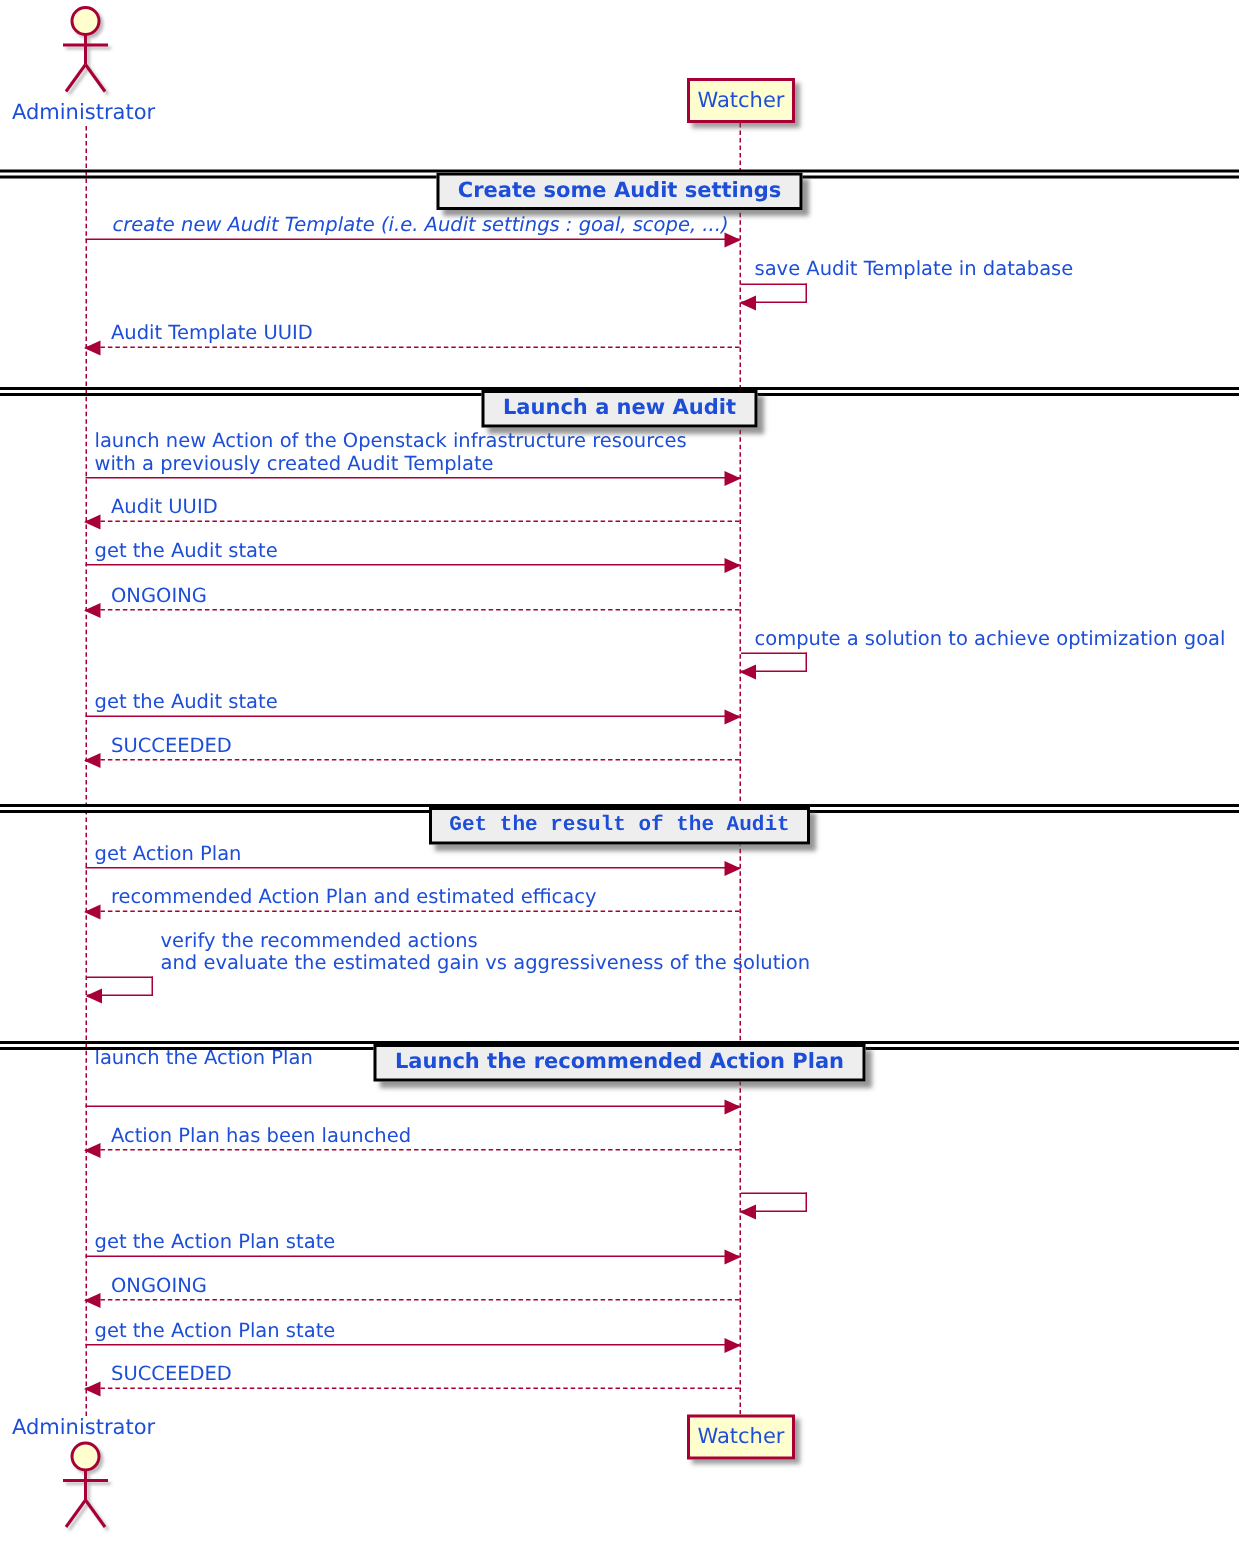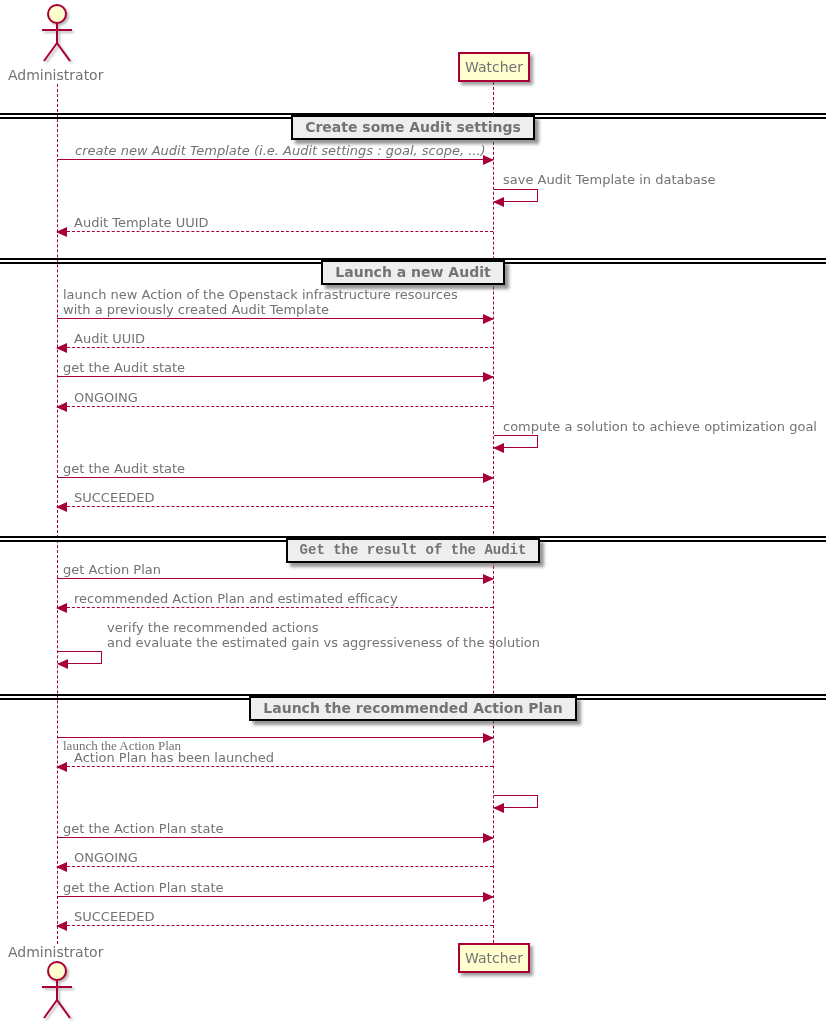--- a/index.html
+++ b/index.html
@@ -1,18 +1,18 @@
 <!DOCTYPE html>
 <html><head>
 <meta charset="utf-8">
 <style>
   html,body{margin:0;padding:0;background:#fff;}
   #canvas{
     position:relative;width:826px;height:1030px;background:#ffffff;
-    font-family:"DejaVu Sans","Liberation Sans",sans-serif;color:#737373;
+    font-family:"DejaVu Sans","Liberation Sans",sans-serif;color:#1d4ed8;
     overflow:hidden;
   }
   
   .lifeline{position:absolute;width:0;border-left:1px dashed #A80036;}
   
   .pbox{
     position:absolute;background:#FEFECE;border:2px solid #A80036;
     box-shadow:3px 3px 3px rgba(80,80,80,.55);
     font-size:14px;display:flex;align-items:center;justify-content:center;
     box-sizing:border-box;
@@ -127,21 +127,21 @@
   <div class="arrow dotted" style="left:57px;top:607px;width:436px;">
       <span class="head-l"></span>
     </div>
 
   <div class="msg-text" style="left:63px;top:620px;margin-left:44px;">verify the recommended actions
 and evaluate the estimated gain vs aggressiveness of the solution</div>
   <div class="self-loop" style="left:58px;top:651px;">
       <span class="self-head"></span>
     </div>
 
-  <div class="msg-text" style="left:63px;top:738px;font-family:Liberation Serif, serif;">launch the Action Plan</div>
+  <div class="msg-text" style="left:63px;top:698px;">launch the Action Plan</div>
   <div class="arrow" style="left:57px;top:737px;width:436px;">
       <span class="head-r"></span>
     </div>
 
   <div class="msg-text" style="left:74px;top:750px;">Action Plan has been launched</div>
   <div class="arrow dotted" style="left:57px;top:766px;width:436px;">
       <span class="head-l"></span>
     </div>
 
   <div class="self-loop" style="left:494px;top:795px;">

